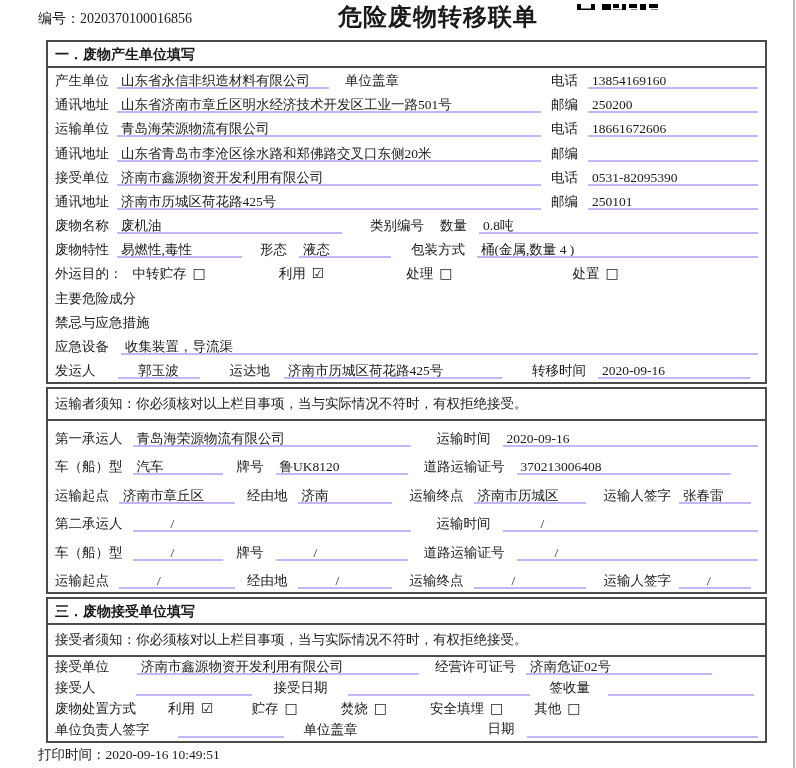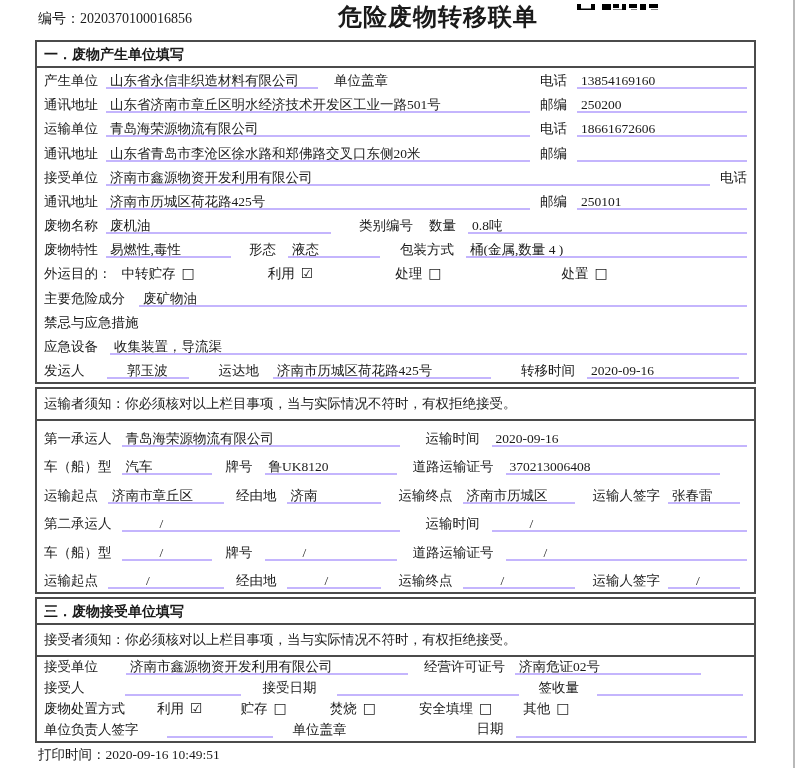--- a/index.html
+++ b/index.html
@@ -6,21 +6,21 @@
   body{
     width:796px;height:768px;background:#ffffff;position:relative;overflow:hidden;
     font-family:"Liberation Serif","DejaVu Serif",serif;color:#1a1a1a;
   }
   .window-edge{position:absolute;top:0;bottom:0;right:1px;width:2px;background:#b9b9b9;}
   .doc-number{position:absolute;left:38px;top:10px;font-size:14px;white-space:nowrap;}
   .doc-title{position:absolute;left:80px;right:0;top:1px;text-align:center;
     font-size:24px;font-weight:bold;letter-spacing:1px;}
   .qr-frag{position:absolute;left:577px;top:0;width:84px;height:10px;overflow:hidden;}
 
-  .formbox{position:absolute;left:35px;width:721px;border:2px solid #4b4b4b;
+  .formbox{position:absolute;left:46px;width:721px;border:2px solid #4b4b4b;
     box-sizing:border-box;background:#fff;display:flex;flex-direction:column;}
   #box1{top:40px;height:344px;}
   #box2{top:387px;height:207px;}
   #box3{top:597px;height:146px;}
 
   .sec-header{font-weight:bold;font-size:14px;padding:4px 7px 3px;
     border-bottom:2px solid #4b4b4b;line-height:17px;flex:0 0 auto;}
   .notice{flex:0 0 30px;display:flex;align-items:center;padding:0 7px;
     font-size:13.5px;border-bottom:2px solid #4b4b4b;white-space:nowrap;}
   .rows{flex:1;display:flex;flex-direction:column;padding:0 7px;}
@@ -88,20 +88,21 @@
       <span class="lbl">通讯地址</span>
       <span class="val grow" style="margin-left:8px;">山东省青岛市李沧区徐水路和郑佛路交叉口东侧20米</span>
       <span class="lbl" style="margin-left:10px;">邮编</span>
       <span class="val" style="width:170px;margin-left:10px;"></span>
     </div>
 
     <div class="row">
       <span class="lbl">接受单位</span>
       <span class="val grow" style="margin-left:8px;">济南市鑫源物资开发利用有限公司</span>
       <span class="lbl" style="margin-left:10px;">电话</span>
+      <span class="val" style="width:170px;margin-left:10px;">0531-82095390</span>
     </div>
 
     <div class="row">
       <span class="lbl">通讯地址</span>
       <span class="val grow" style="margin-left:8px;">济南市历城区荷花路425号</span>
       <span class="lbl" style="margin-left:10px;">邮编</span>
       <span class="val" style="width:170px;margin-left:10px;">250101</span>
     </div>
 
     <div class="row">
@@ -136,21 +137,20 @@
         <span class="cbx">□</span>
       </span>
       <span class="opt" style="margin-left:120px;">
         <span class="lbl">处置</span>
         <span class="cbx">□</span>
       </span>
     </div>
 
     <div class="row">
       <span class="lbl">主要危险成分</span>
-      <span class="val grow" style="margin-left:14px;">废矿物油</span>
     </div>
 
     <div class="row">
       <span class="lbl">禁忌与应急措施</span>
     </div>
 
     <div class="row">
       <span class="lbl">应急设备</span>
       <span class="val grow" style="margin-left:12px;">收集装置，导流渠</span>
     </div>

